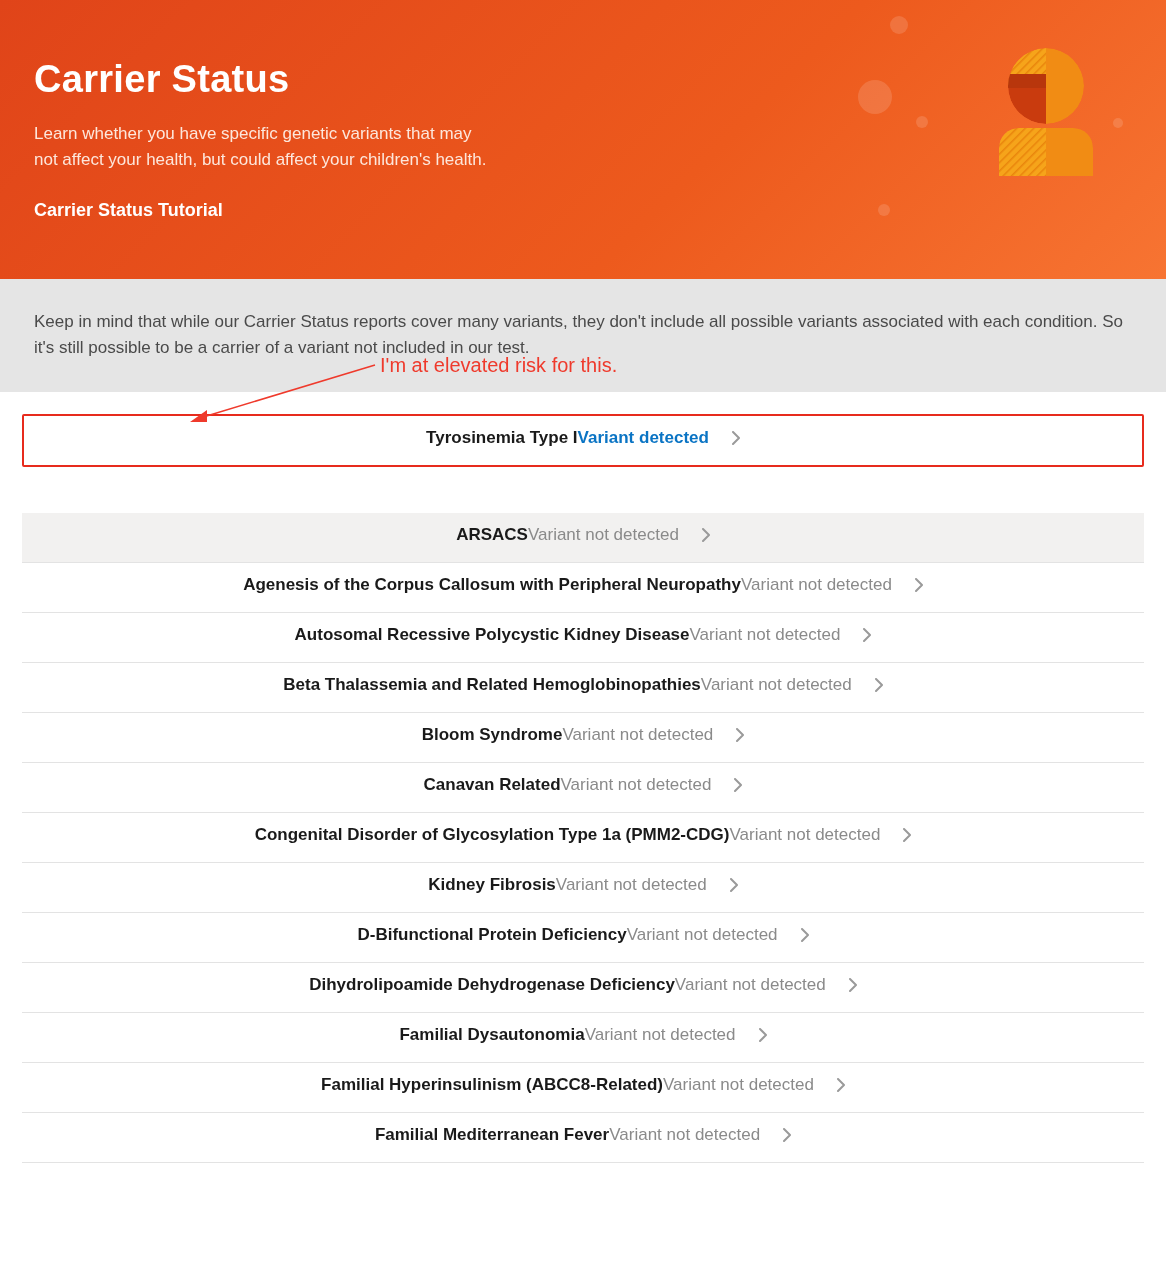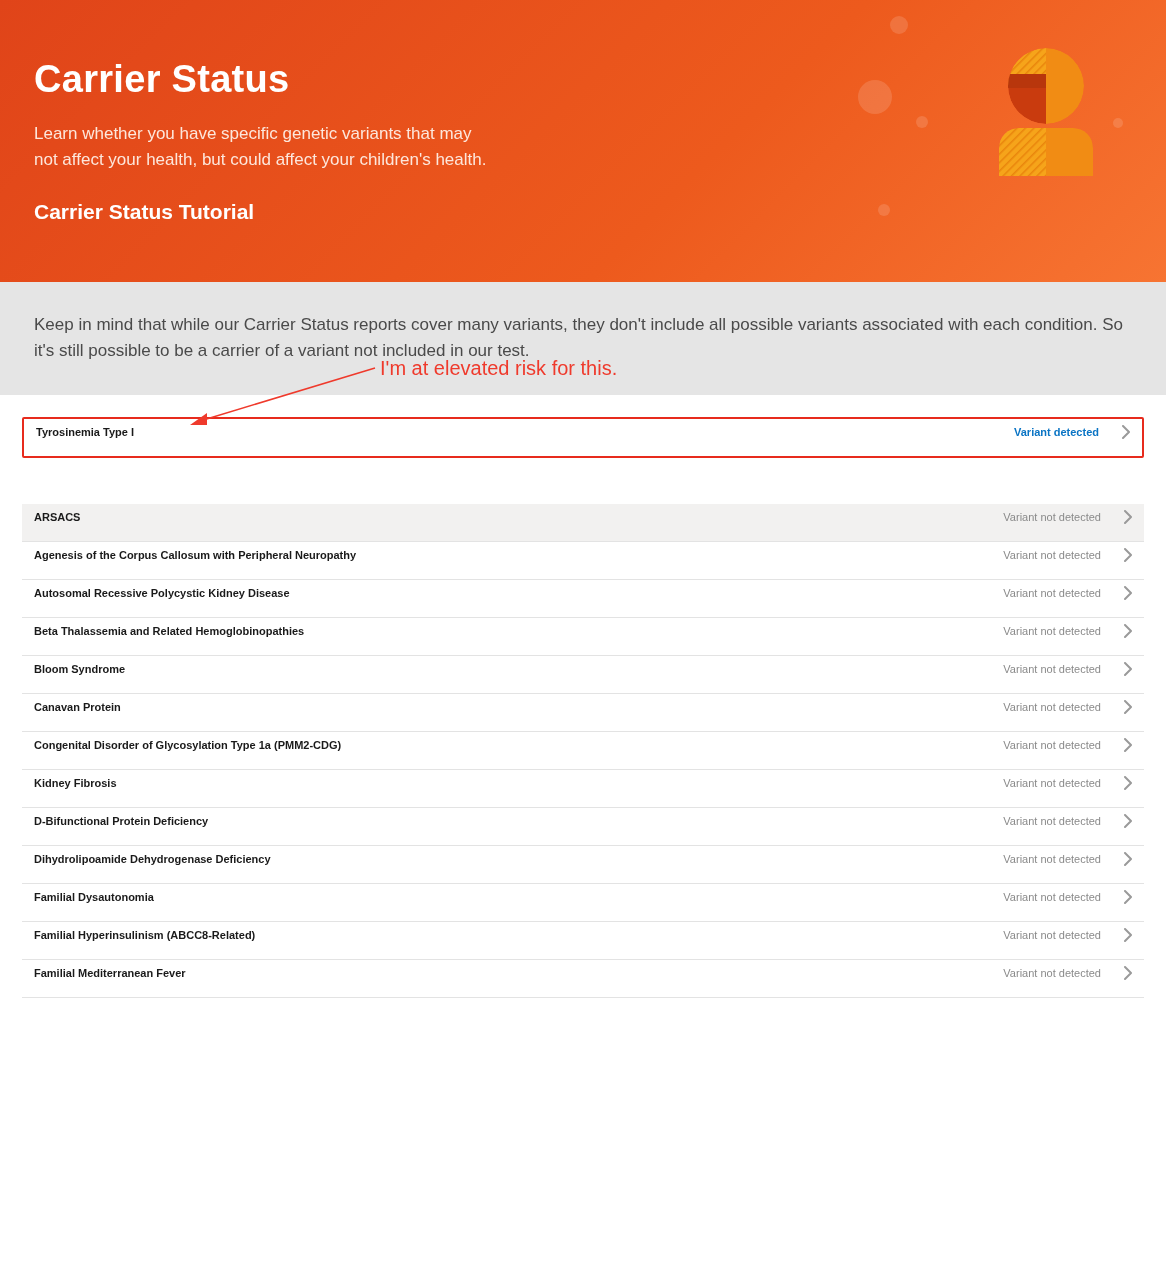--- a/index.html
+++ b/index.html
@@ -24,21 +24,21 @@
     }
     .hero-subtitle {
       font-size: 17px;
       line-height: 1.5;
       max-width: 460px;
       margin-bottom: 28px;
       font-weight: 400;
       color: #fde7dc;
     }
     .hero-tutorial {
-      font-size: 21px;
+      font-size: 18px;
       font-weight: 600;
       color: #fff;
     }
     .hero-illustration {
       position: absolute;
       right: 48px;
       top: 48px;
     }
     .hero-illustration .deco-dot {
       position: absolute;
@@ -91,24 +91,24 @@
       left: 185px;
       top: -32px;
       pointer-events: none;
     }
     .list {
       padding: 22px 22px 0 22px;
     }
     .row {
       display: flex;
       align-items: center;
-      justify-content: space-between;
-      padding: 6px 12px 17px 12px;
+      justify-content: center;
+      padding: 12px 12px 17px 12px;
       border-bottom: 1px solid #e3e3e3;
-      font-size: 11px;
+      font-size: 17px;
       cursor: pointer;
     }
     .row.highlighted {
       border: 2px solid #e72b1d;
       border-radius: 2px;
       margin-bottom: 1px;
     }
     .row.alt { background: #f2f1f0; margin-top: 46px; }
     .row-name { font-weight: 600; color: #1a1a1a; }
     .row-right { display: flex; align-items: center; gap: 23px; }
@@ -237,21 +237,21 @@
       <span class="row-right">
         <span class="row-status">Variant not detected</span>
         <span class="chevron">
           <svg width="8" height="14" viewBox="0 0 8 14">
             <path d="M1 1 L7 7 L1 13" stroke="#9a9a9a" stroke-width="2" fill="none" stroke-linecap="round" stroke-linejoin="round"></path>
           </svg>
         </span>
       </span>
     </div>
     <div class="row">
-      <span class="row-name">Canavan Protein</span>
+      <span class="row-name">Canavan Related</span>
       <span class="row-right">
         <span class="row-status">Variant not detected</span>
         <span class="chevron">
           <svg width="8" height="14" viewBox="0 0 8 14">
             <path d="M1 1 L7 7 L1 13" stroke="#9a9a9a" stroke-width="2" fill="none" stroke-linecap="round" stroke-linejoin="round"></path>
           </svg>
         </span>
       </span>
     </div>
     <div class="row">

